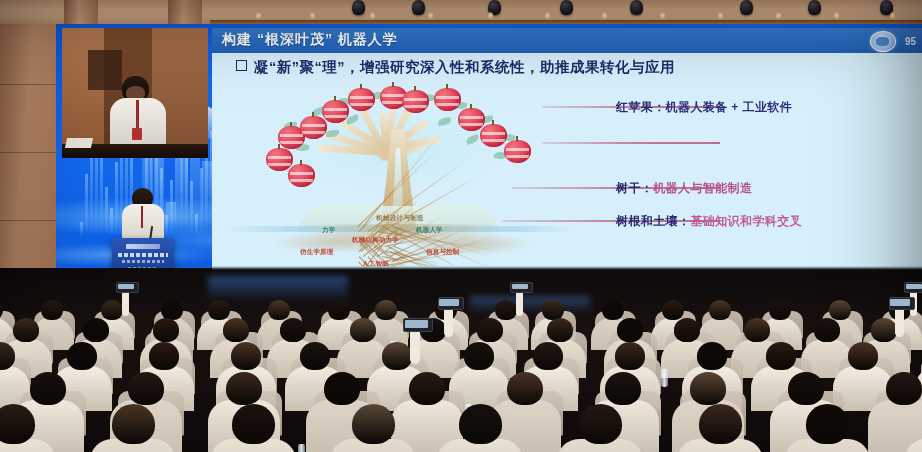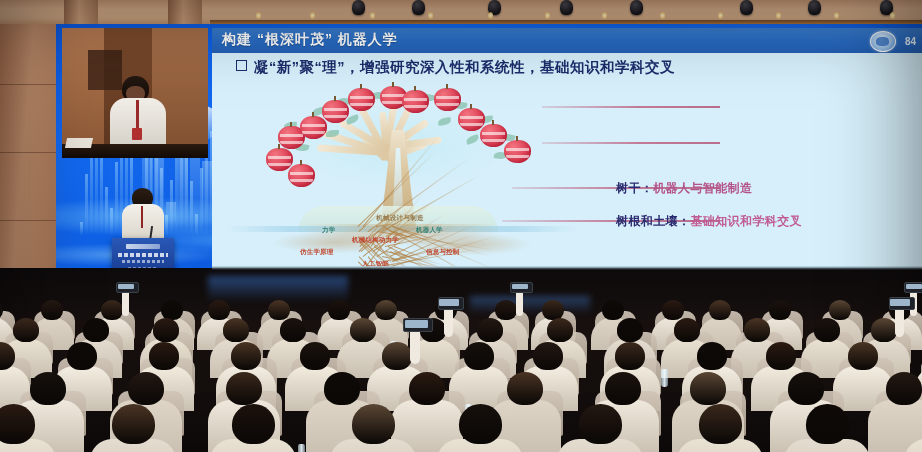--- a/index.html
+++ b/index.html
@@ -288,24 +288,24 @@
   <div class="podium-logo"></div>
   <div class="podium-t1"></div>
   <div class="podium-t2"></div>
   <div class="podium-t3"></div>
 
   <div class="slide">
 
     <div class="slide-title-bar"></div>
     <div class="slide-title">构建 “根深叶茂” 机器人学</div>
     <div class="logo-badge"></div>
-    <div class="page-num">84</div>
+    <div class="page-num">95</div>
 
     <div class="slide-sub">
-      <span class="sub-box"></span><span>凝“新”聚“理”，增强研究深入性和系统性，基础知识和学科交叉</span>
+      <span class="sub-box"></span><span>凝“新”聚“理”，增强研究深入性和系统性，助推成果转化与应用</span>
     </div>
 
     <div class="tree-zone">
       <div class="canopy"></div>
       <div id="branches">
           <div class="branch" style="width: 34px; transform: rotate(-96deg); top: 56px;"></div>
           <div class="branch" style="width: 47px; transform: rotate(-80deg); top: 61px;"></div>
           <div class="branch" style="width: 60px; transform: rotate(-64deg); top: 66px;"></div>
           <div class="branch" style="width: 37px; transform: rotate(-48deg); top: 71px;"></div>
           <div class="branch" style="width: 50px; transform: rotate(-34deg); top: 60px;"></div>
@@ -441,20 +441,23 @@
           <div class="soil-txt" style="left: 200px; top: 162px; color: rgb(192, 69, 46);">信息与控制</div>
           <div class="soil-txt" style="left: 136px; top: 174px; color: rgb(192, 69, 46);">人工智能</div>
         </div>
     </div>
 
     <div class="lead" style="left:330px;top:78px;width:178px;"></div>
     <div class="lead" style="left:330px;top:114px;width:178px;"></div>
     <div class="lead" style="left:300px;top:159px;width:208px;"></div>
     <div class="lead" style="left:290px;top:192px;width:218px;"></div>
 
+    <div class="anno" style="left:404px;top:71px;">
+      <span class="k">红苹果：</span><span class="v1">机器人装备 + 工业软件</span>
+    </div>
     <div class="anno" style="left:404px;top:152px;">
       <span class="k">树干：</span><span class="v3">机器人与智能制造</span>
     </div>
     <div class="anno" style="left:404px;top:185px;">
       <span class="k">树根和土壤：</span><span class="v4">基础知识和学科交叉</span>
     </div>
   </div>
 
   <div class="stage-dark"></div>
   <div class="stage-edge"></div>

